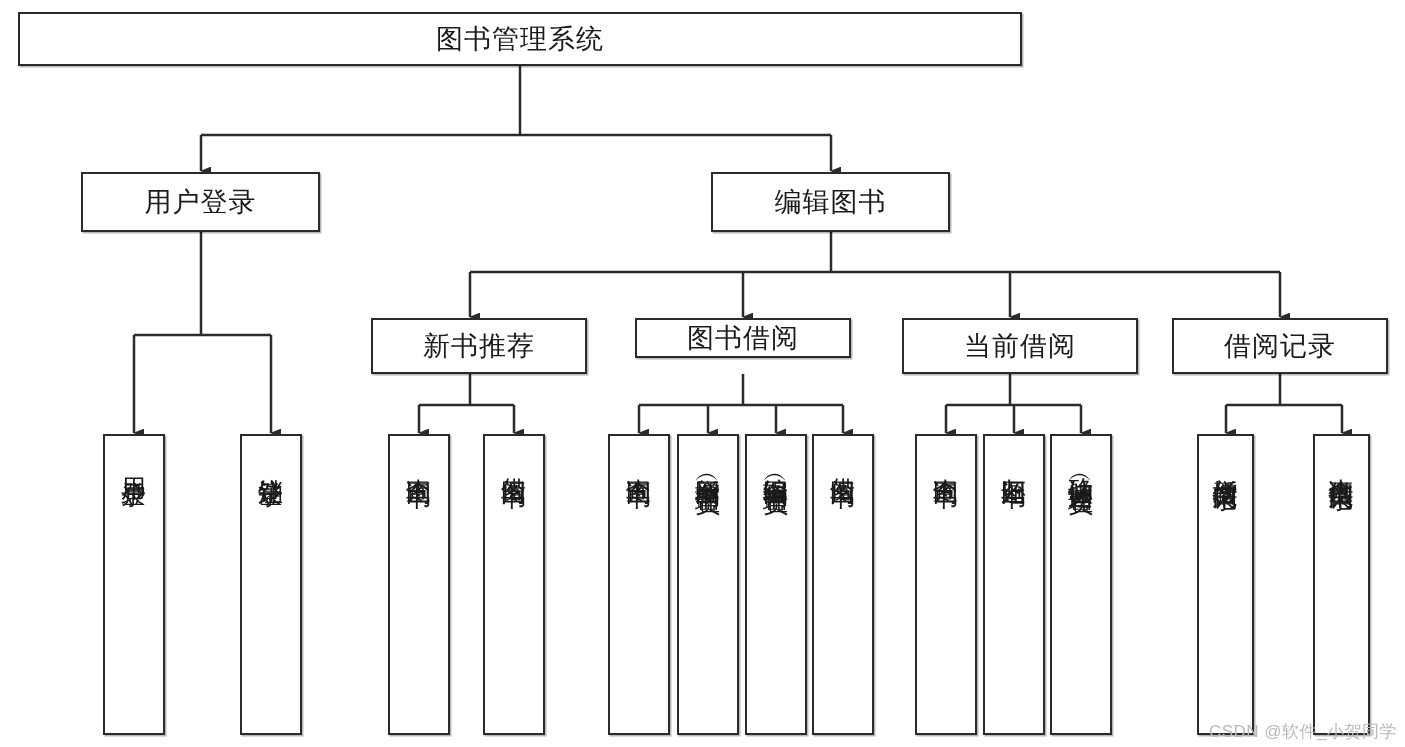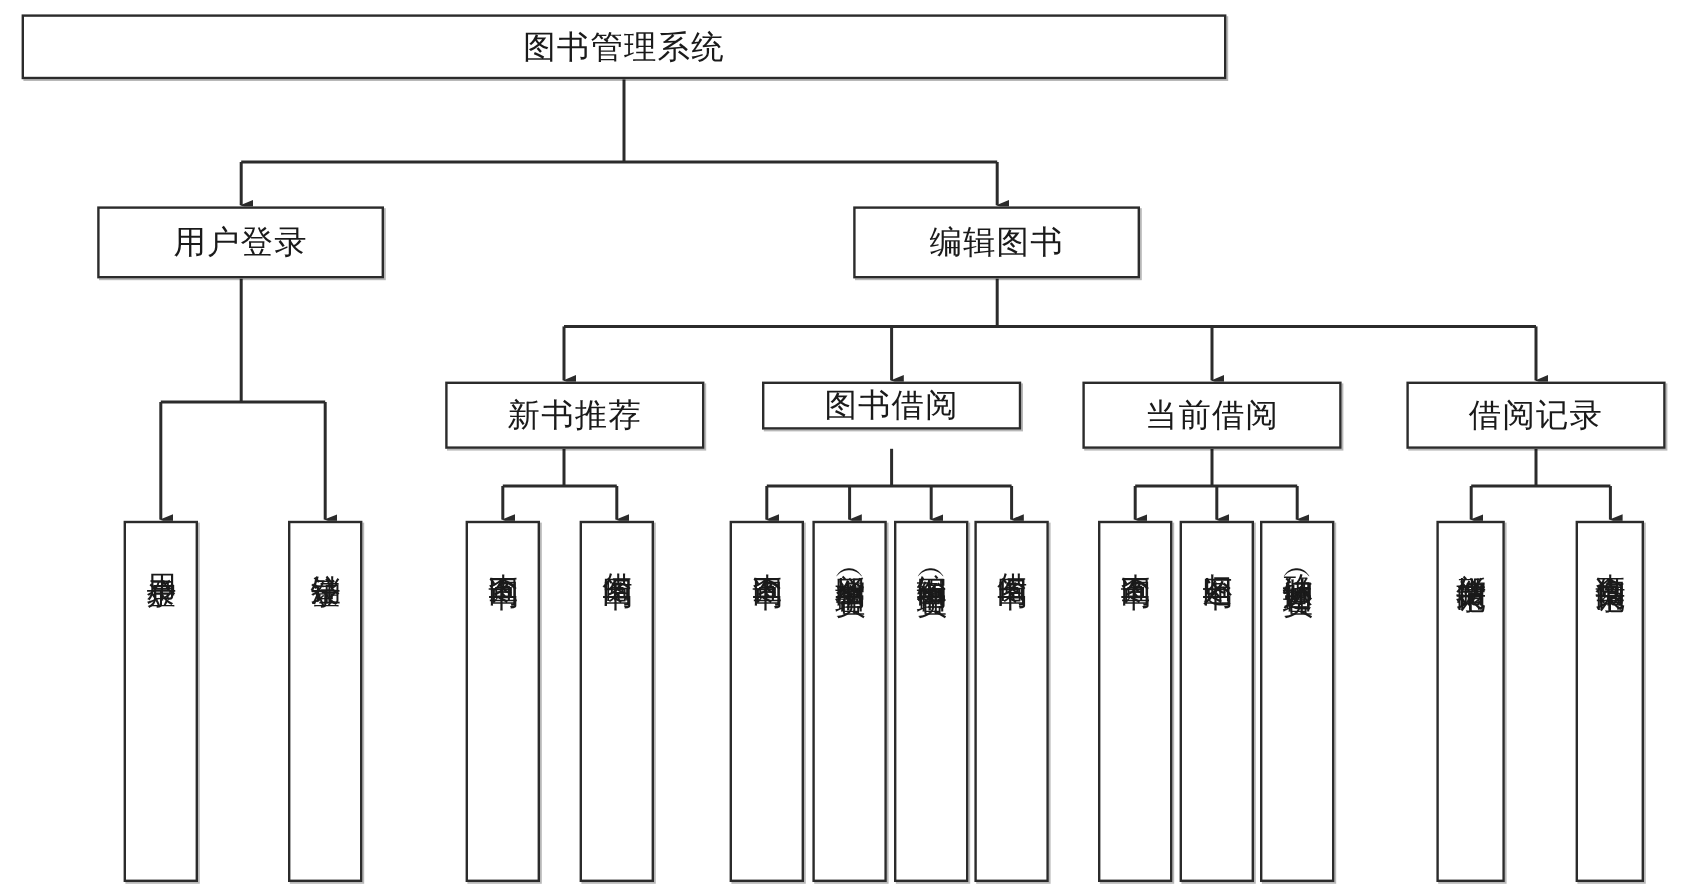--- a/index.html
+++ b/index.html
@@ -123,21 +123,21 @@
       </div>
       <div class="node node-h" style="left: 711px; top: 172px; width: 239px; height: 60px;">
         <span>编辑图书</span>
       </div>
       <div class="node node-h" style="left: 371px; top: 318px; width: 216px; height: 56px;">
         <span>新书推荐</span>
       </div>
       <div class="node node-h" style="left: 635px; top: 318px; width: 216px; height: 40px;">
         <span>图书借阅</span>
       </div>
-      <div class="node node-h" style="left: 902px; top: 318px; width: 216px; height: 56px; font-family: Liberation Serif, serif;">
+      <div class="node node-h" style="left: 902px; top: 318px; width: 236px; height: 56px; font-family: Liberation Serif, serif;">
         <span>当前借阅</span>
       </div>
       <div class="node node-h" style="left: 1172px; top: 318px; width: 216px; height: 56px;">
         <span>借阅记录</span>
       </div>
       <div class="node node-v" style="left: 103px; top: 434px; width: 62px; height: 301px;">
         <span class="vtext">用户登录</span>
       </div>
       <div class="node node-v" style="left: 240px; top: 434px; width: 62px; height: 301px;">
         <span class="vtext">注销登录</span>
@@ -170,13 +170,14 @@
         <span class="vtext">确认归还（管理员）</span>
       </div>
       <div class="node node-v" style="left: 1197px; top: 434px; width: 57px; height: 301px;">
         <span class="vtext">新增借阅记录</span>
       </div>
       <div class="node node-v" style="left: 1313px; top: 434px; width: 57px; height: 301px;">
         <span class="vtext">查询借阅记录</span>
       </div>
     </div>
 
+  <div class="watermark">CSDN @软件_小贺同学</div>
 </div>
 
 </body></html>

